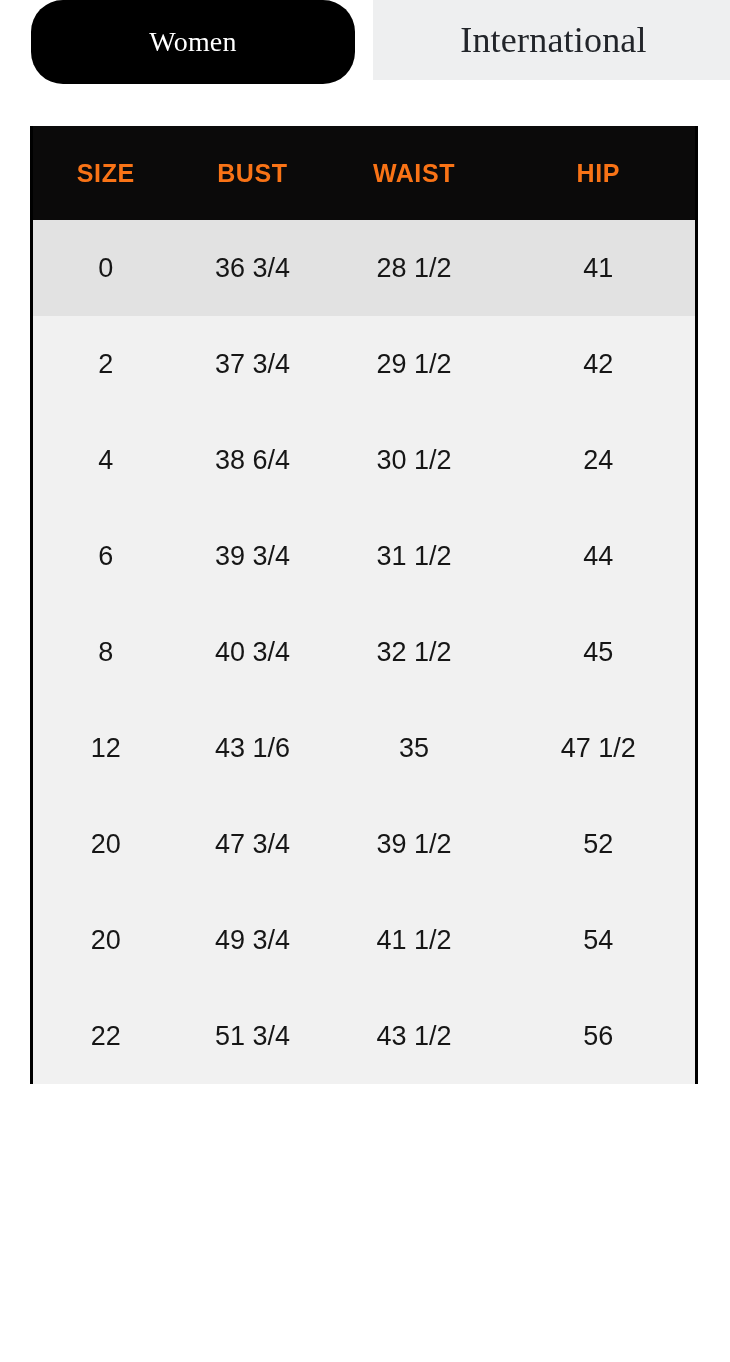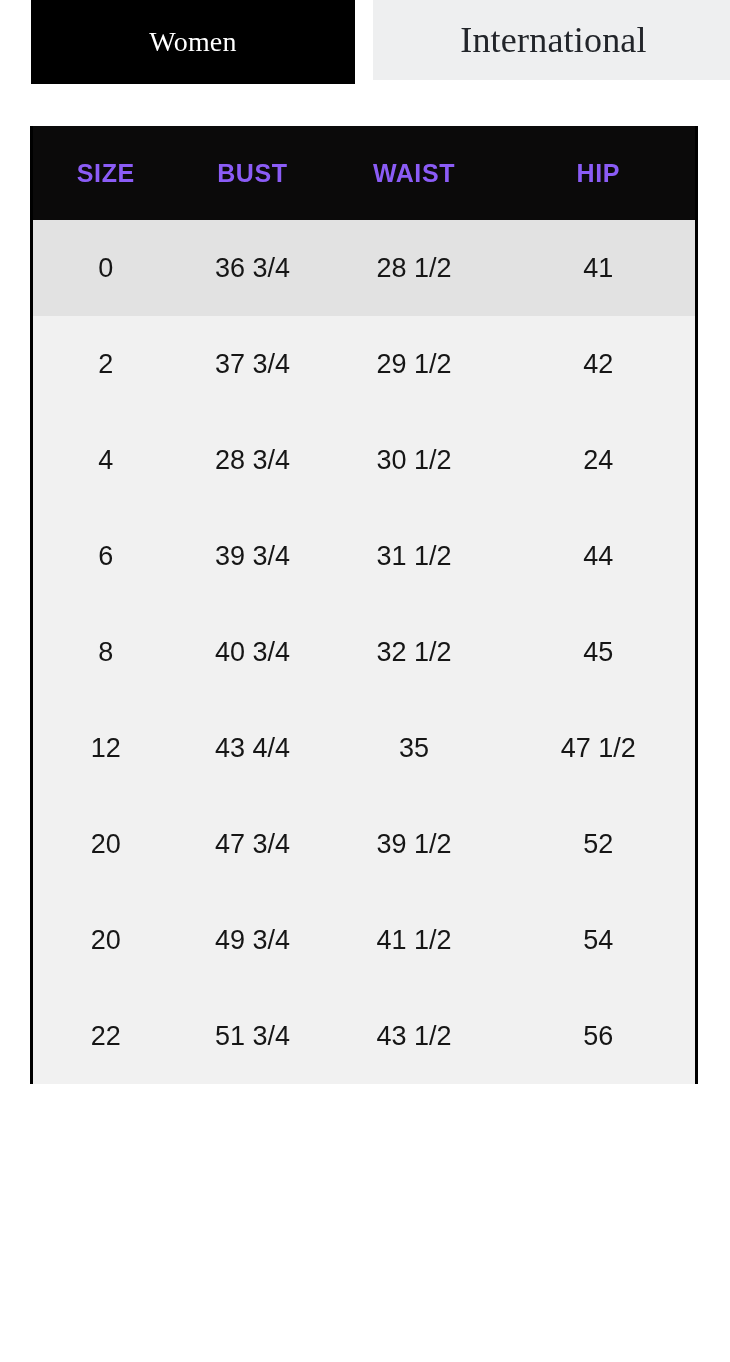--- a/index.html
+++ b/index.html
@@ -37,20 +37,21 @@
   }
   .tab-women {
     position: absolute;
     left: 31px;
     top: 0;
     width: 324px;
     height: 84px;
     background: #000000;
     color: #ffffff;
     font-size: 28px;
+    border-radius: 32px;
   }
   .tab-international {
     position: absolute;
     left: 373px;
     top: 0;
     width: 361px;
     height: 80px;
     background: #eeeff0;
     color: #22252a;
     font-size: 36px;
@@ -75,21 +76,21 @@
   table.size-table col.c-size   { width: 22.0%; }
   table.size-table col.c-bust   { width: 22.3%; }
   table.size-table col.c-waist  { width: 26.5%; }
   table.size-table col.c-hip    { width: 29.2%; }
 
   thead tr {
     background: #0b0a0a;
   }
   thead th {
     height: 94px;
-    color: #8b5cf6;
+    color: #f97316;
     font-size: 25px;
     font-weight: bold;
     letter-spacing: 0.6px;
     text-align: center;
     vertical-align: middle;
     padding: 0;
     font-family: "Liberation Sans", sans-serif;
   }
 
   tbody td {
@@ -145,39 +146,39 @@
           <td>41</td>
         </tr>
         <tr>
           <td>2</td>
           <td>37 3/4</td>
           <td>29 1/2</td>
           <td>42</td>
         </tr>
         <tr>
           <td>4</td>
-          <td>28 3/4</td>
+          <td>38 6/4</td>
           <td>30 1/2</td>
           <td>24</td>
         </tr>
         <tr>
           <td>6</td>
           <td>39 3/4</td>
           <td>31 1/2</td>
           <td>44</td>
         </tr>
         <tr>
           <td>8</td>
           <td>40 3/4</td>
           <td>32 1/2</td>
           <td>45</td>
         </tr>
         <tr>
           <td>12</td>
-          <td>43 4/4</td>
+          <td>43 1/6</td>
           <td>35</td>
           <td>47 1/2</td>
         </tr>
         <tr>
           <td>20</td>
           <td>47 3/4</td>
           <td>39 1/2</td>
           <td>52</td>
         </tr>
         <tr>

